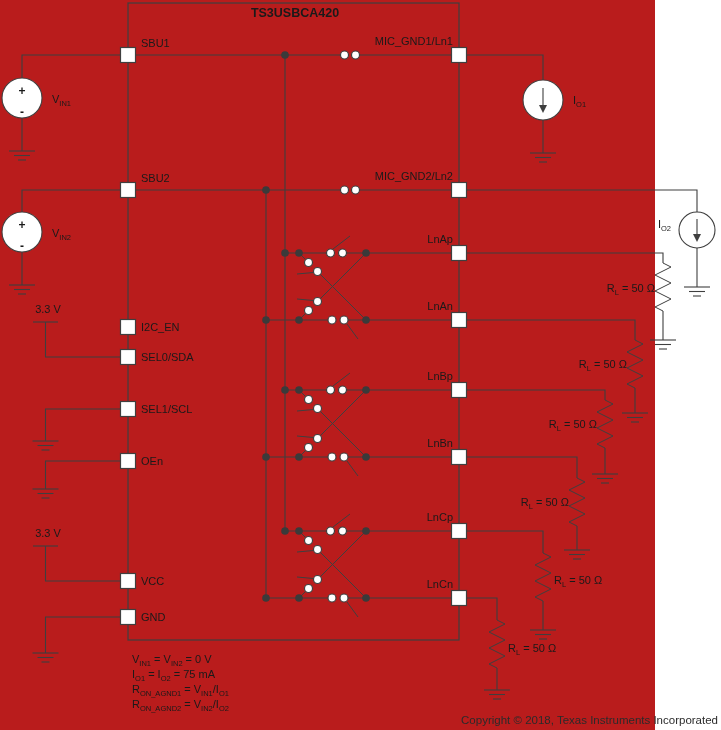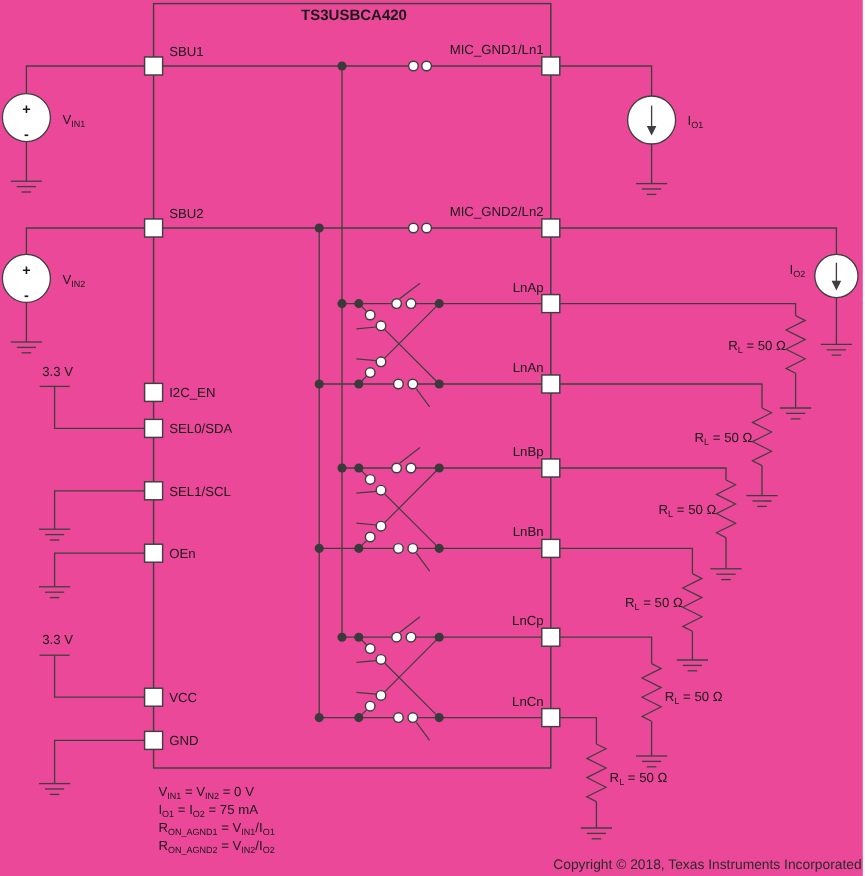--- a/index.html
+++ b/index.html
@@ -1,17 +1,17 @@
 <!DOCTYPE html>
 <html><head>
 <meta charset="utf-8">
 <style>
   html,body{margin:0;padding:0;background:#ffffff;}
   body{font-family:"Liberation Sans", sans-serif;}
-  #stage{width:719px;height:730px;position:relative;background:#ec4899;}
+  #stage{width:655px;height:730px;position:relative;background:#b91c1c;}
   svg{display:block;}
   svg text{fill:#1a1a1a;font-family:"Liberation Sans", sans-serif;font-size:11px;}
   .wire{stroke:#3f3f3f;stroke-width:1.1;fill:none;}
   .thin{stroke:#3f3f3f;stroke-width:1;fill:none;}
   .pin{fill:#ffffff;stroke:#3f3f3f;stroke-width:1.2;}
   .sw{fill:#ffffff;stroke:#3f3f3f;stroke-width:1.2;}
   .dot{fill:#3a3a3a;stroke:none;}
   .src{fill:#ffffff;stroke:#3f3f3f;stroke-width:1.1;}
   .arrowhead{fill:#3f3f3f;stroke:none;}
   .ic-title{font-weight:bold;font-size:12.5px;}

